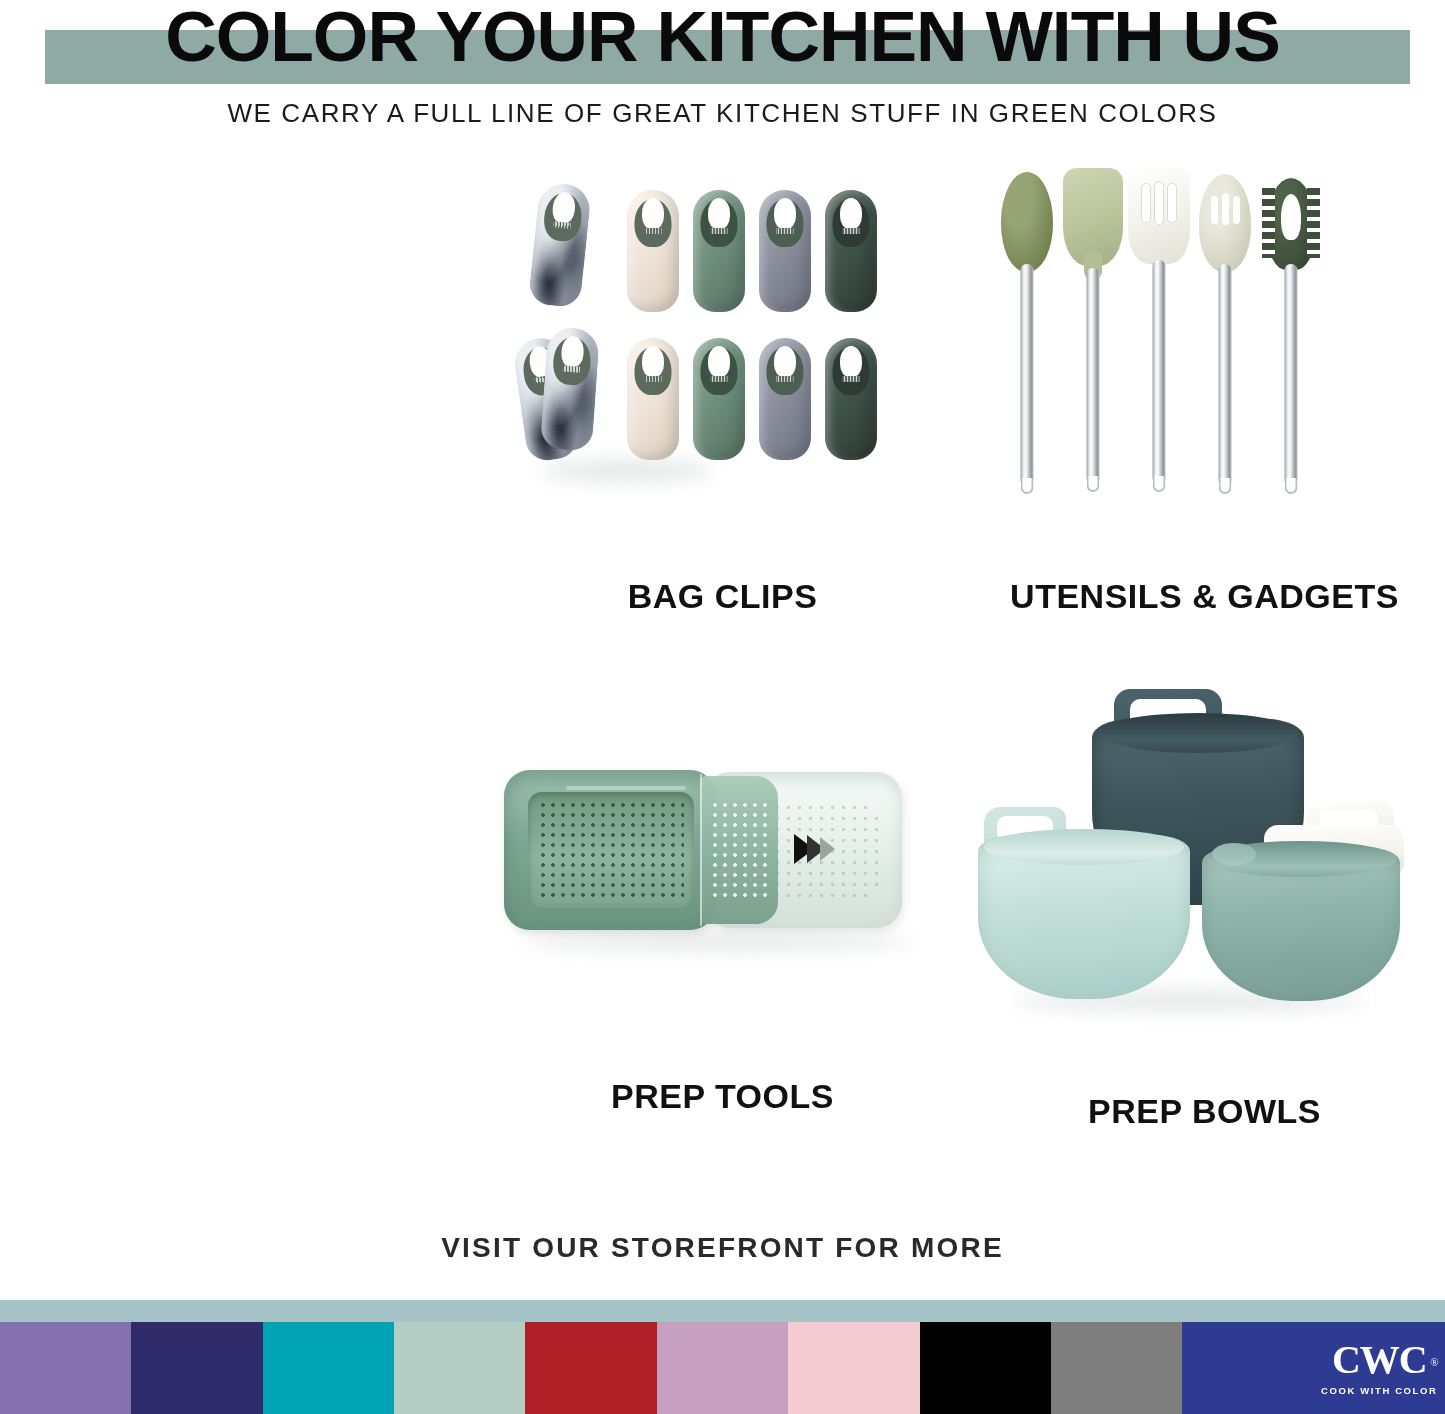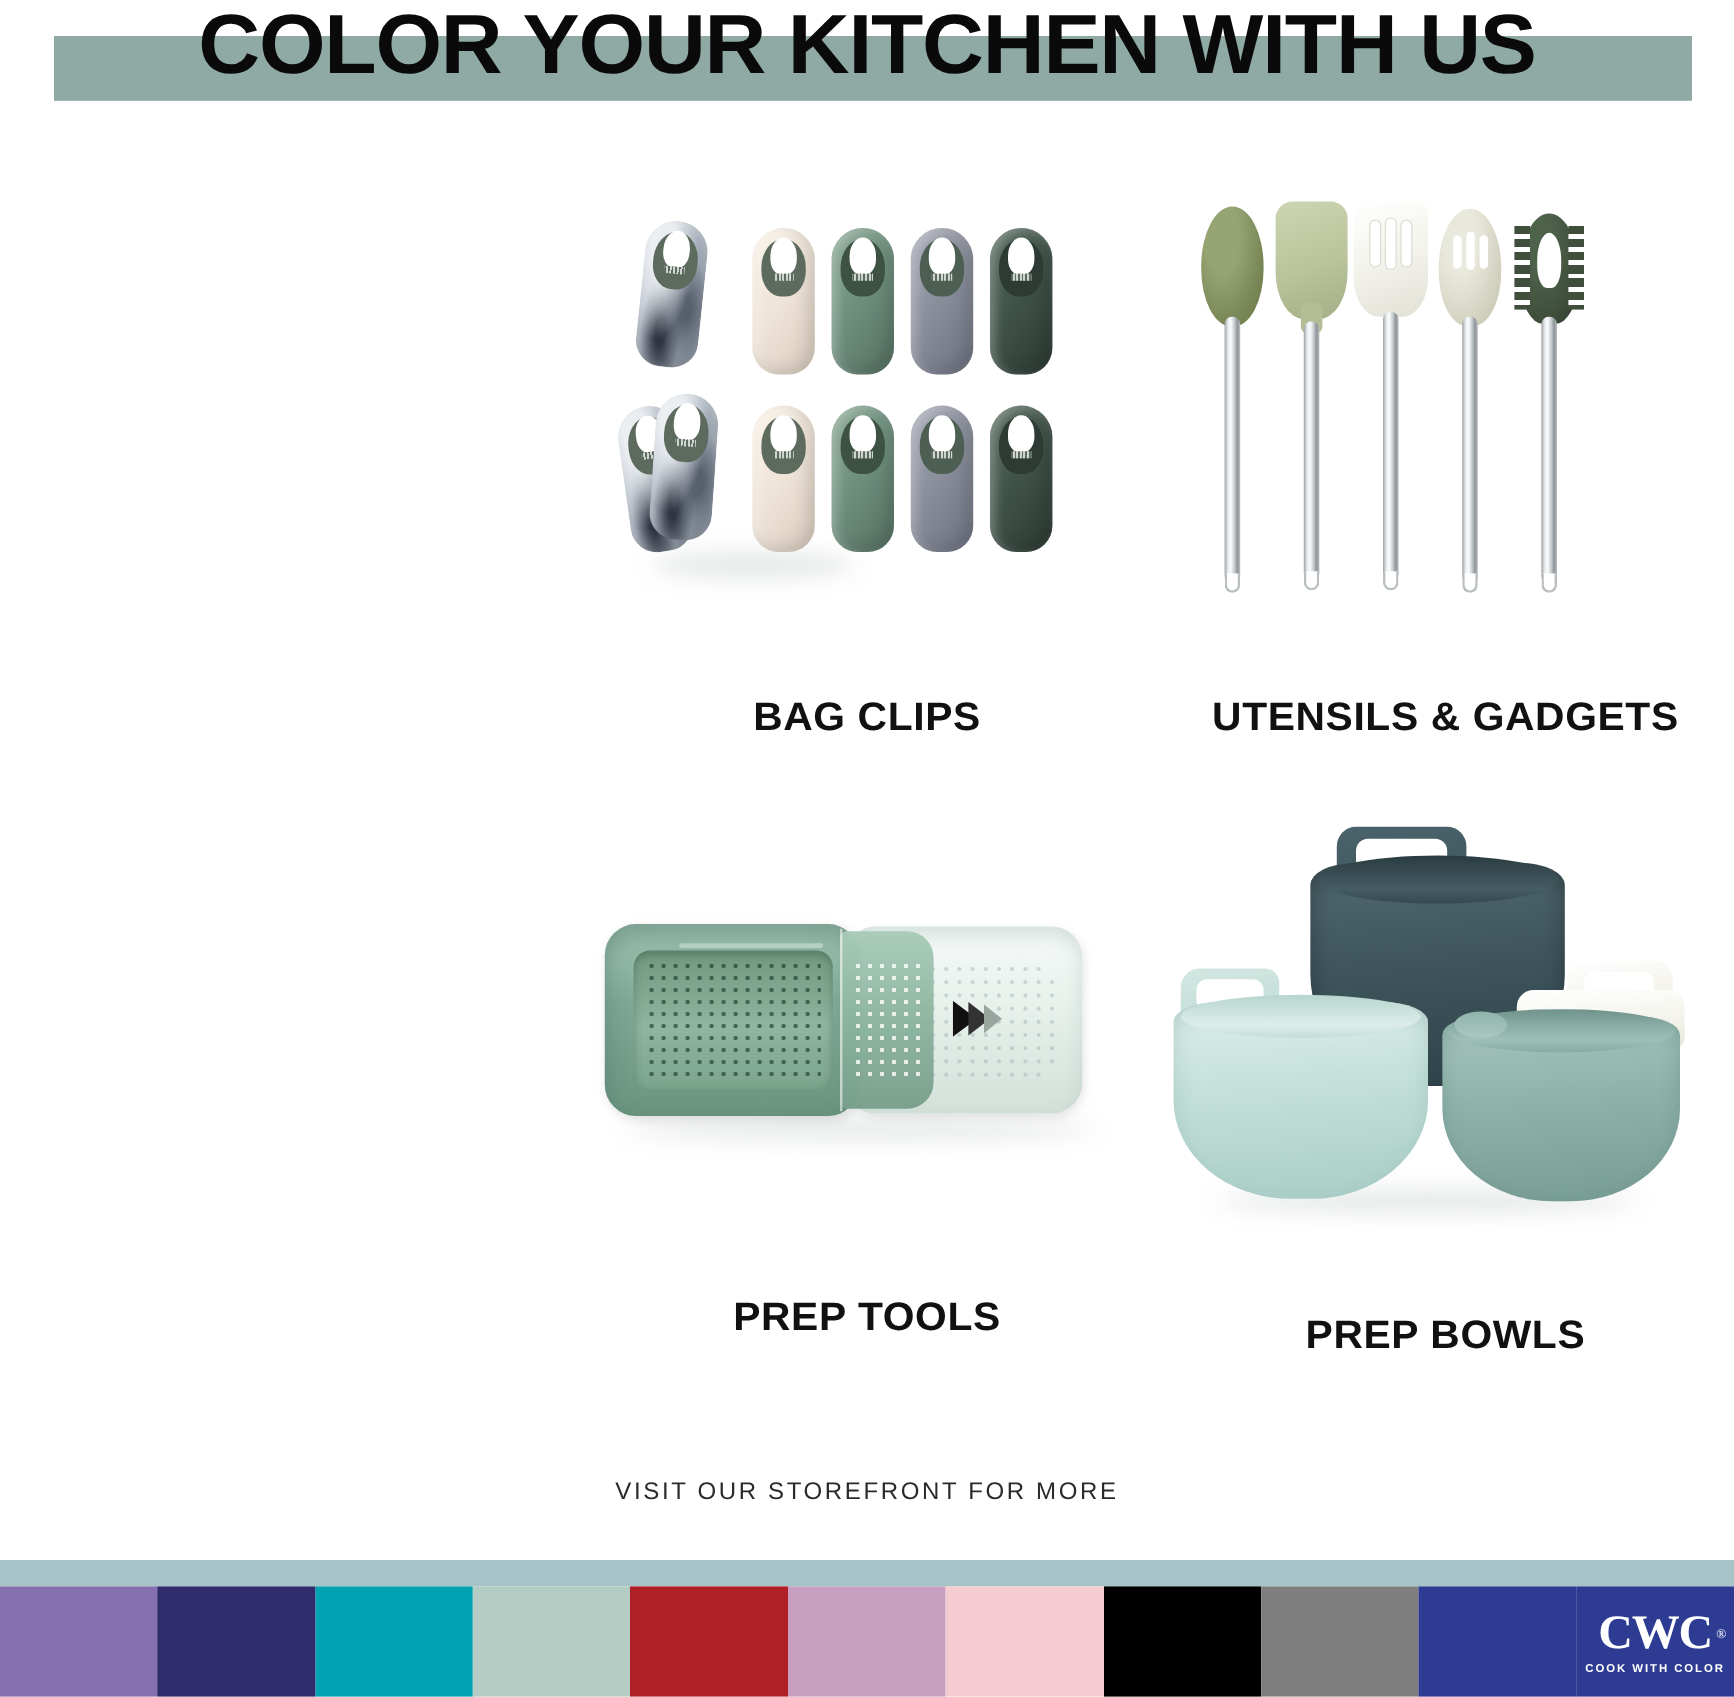--- a/index.html
+++ b/index.html
@@ -68,38 +68,39 @@
   .pt .pan{position:absolute;border-radius:26px;}
 
   
   .pb{position:absolute;}
   .pb .body{position:absolute;
     border-bottom-left-radius:46% 50%;border-bottom-right-radius:46% 50%;
     border-top-left-radius:18% 10%;border-top-right-radius:18% 10%;}
 
   
   .footer-text{position:absolute;left:0;top:1232px;width:1445px;text-align:center;
-    font-size:20px;font-weight:400;letter-spacing:2.2px;color:#2a2a2a;white-space:nowrap;}
+    font-size:28px;font-weight:700;letter-spacing:2.2px;color:#2a2a2a;white-space:nowrap;}
   .blueband{position:absolute;left:0;top:1300px;width:1445px;height:22px;background:#A6C4C8;}
   .swatchbar{position:absolute;left:0;top:1322px;width:1445px;height:92px;display:flex;}
   .swatch{flex:1 0 0;height:92px;position:relative;}
   .logo-inner{position:absolute;left:0;top:0;width:100%;height:100%;
     display:flex;flex-direction:column;align-items:center;justify-content:center;}
   .logo-cwc{color:#fff;font-size:40px;font-weight:700;letter-spacing:-1px;line-height:40px;
     font-family:"Liberation Serif",serif;position:relative;}
   .logo-cwc .reg{position:absolute;right:-11px;top:2px;font-size:11px;font-weight:400;}
   .logo-tag{color:#fff;font-size:9.5px;font-weight:700;letter-spacing:1.6px;margin-top:5px;
     font-family:"Liberation Sans Narrow","Liberation Sans",sans-serif;}
 </style>
 </head>
 <body>
 
 <div class="header">
   <div class="header-band" style="background: rgb(143, 170, 164);"></div>
   <div class="header-title">COLOR YOUR KITCHEN WITH US</div>
+  <div class="header-sub">WE CARRY A FULL LINE OF GREAT KITCHEN STUFF IN GREEN COLORS</div>
 </div>
 
 <div class="grid">
 
 
   <div class="cell" style="left:482px;top:0;">
     <div class="stage">
       <div class="shadow" style="left:60px;top:300px;width:170px;height:22px;"></div>
 
       <div class="clip marble" style="left:52px;top:24px;transform:rotate(6deg);">

